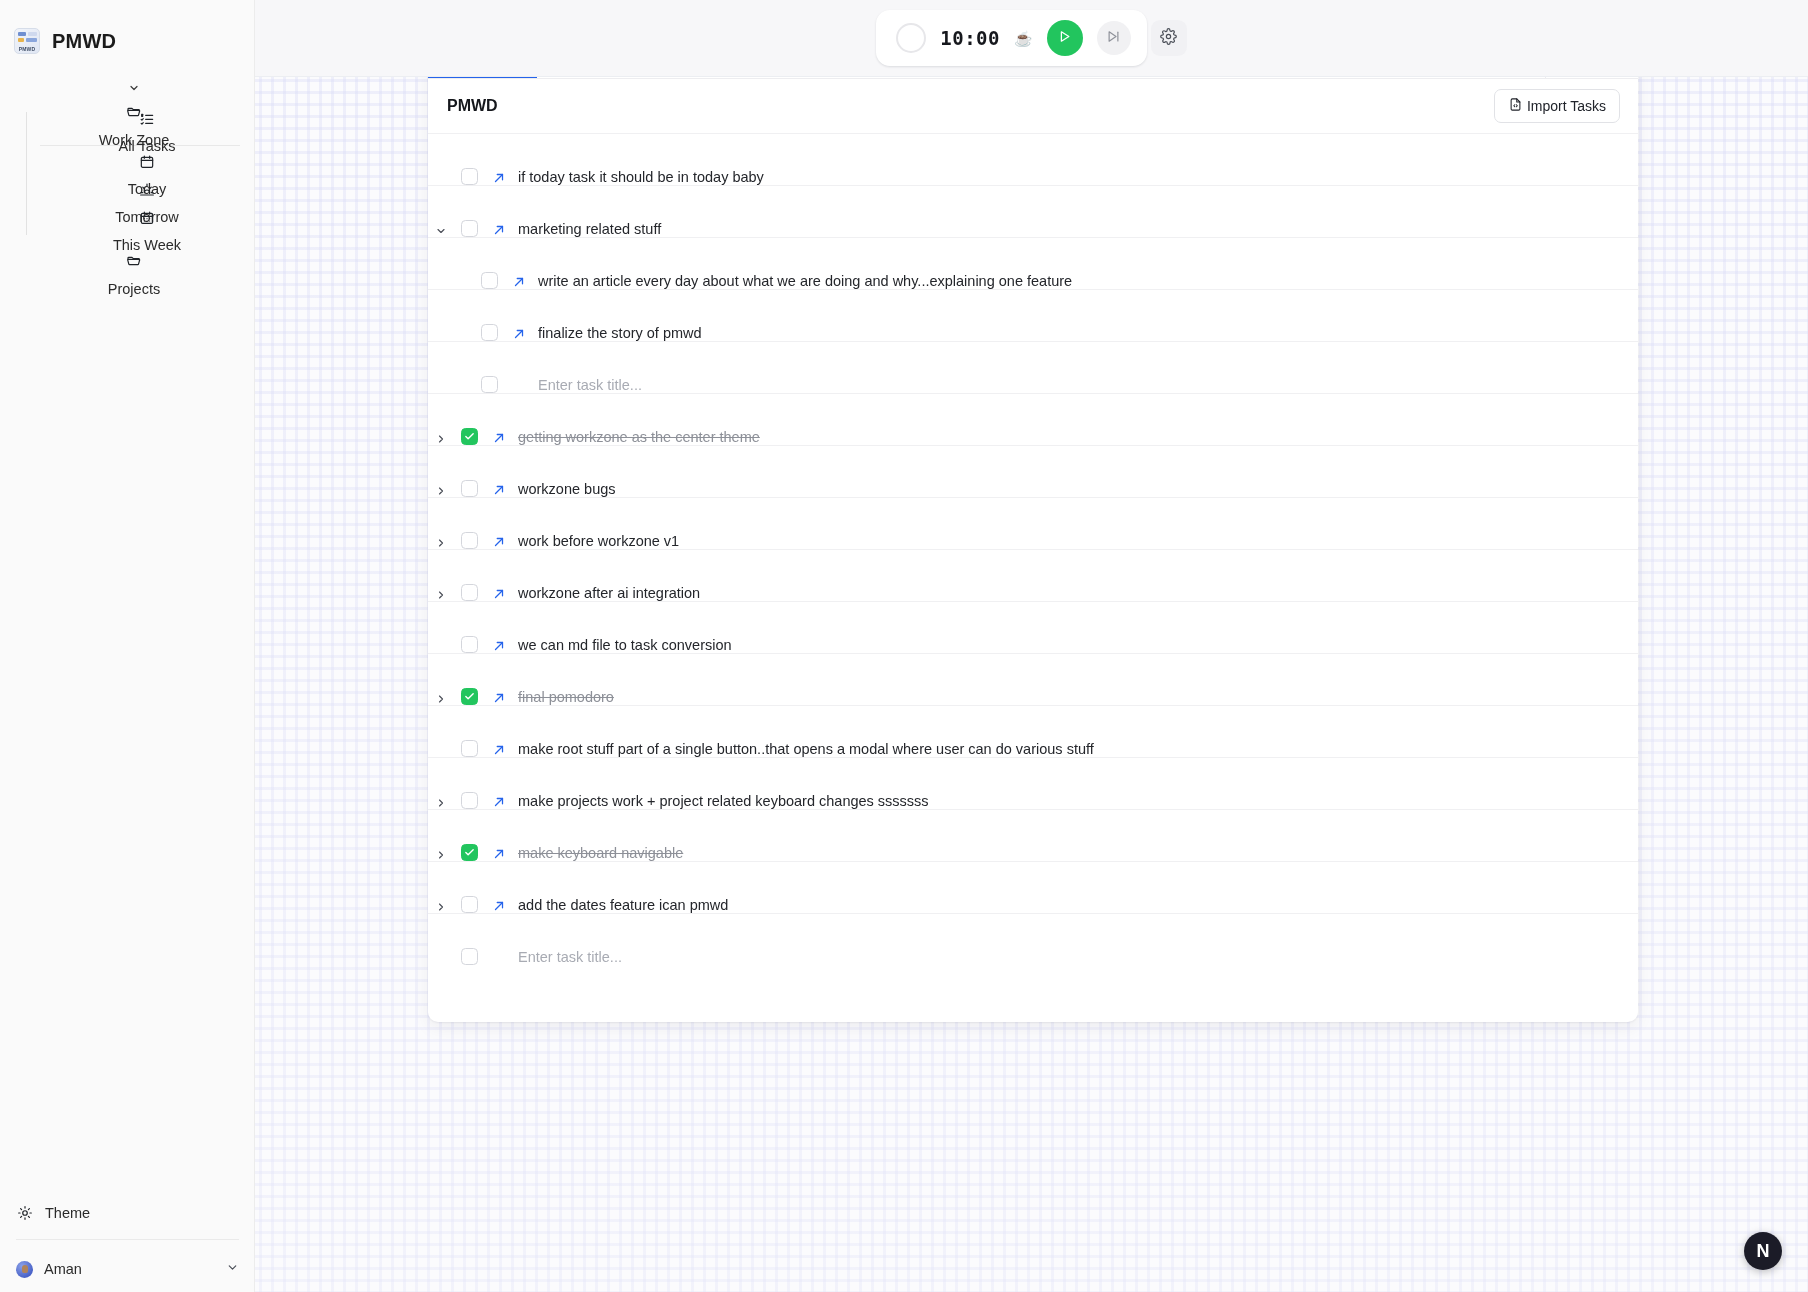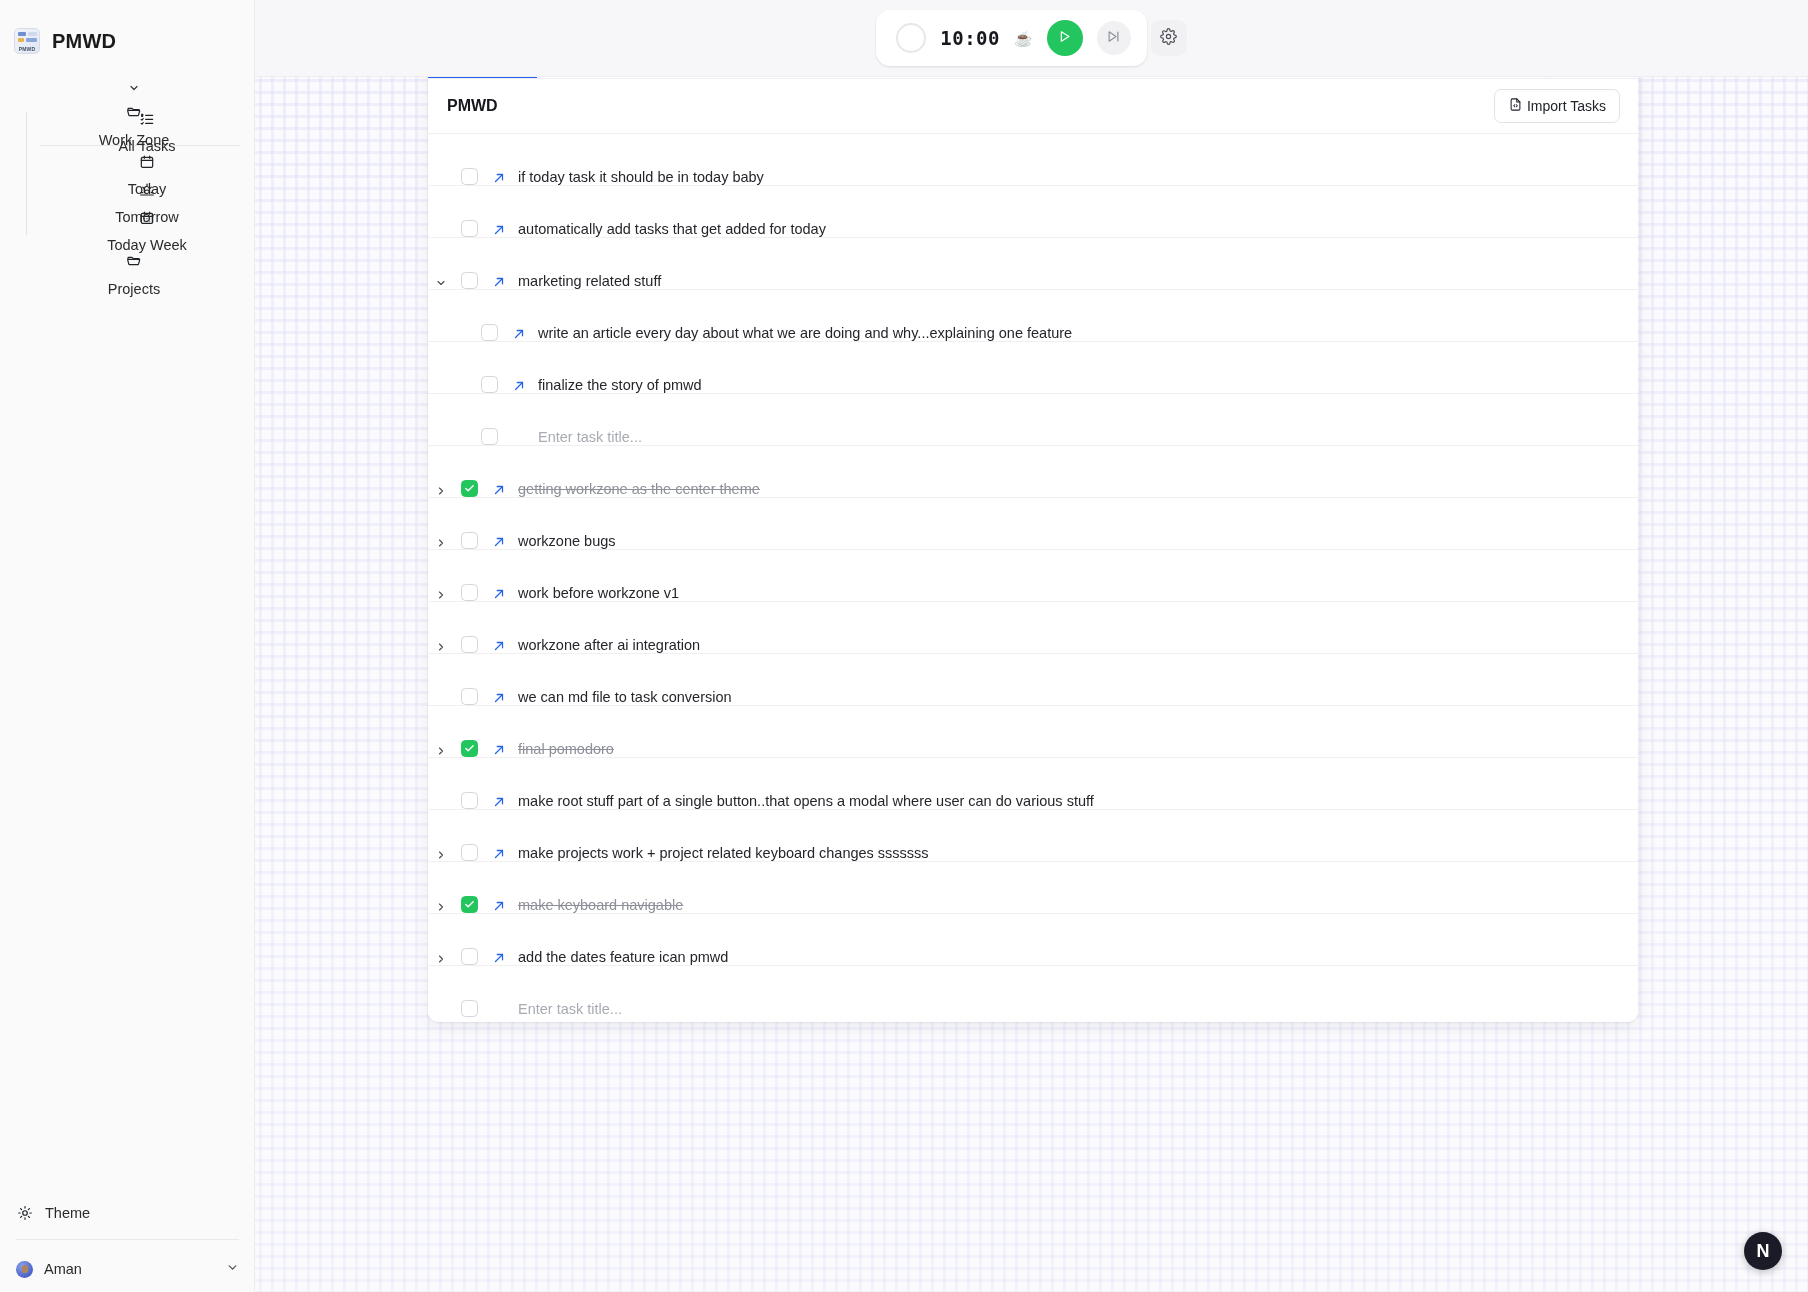--- a/index.html
+++ b/index.html
@@ -313,21 +313,21 @@
                 <line x1="8" y1="3" x2="8" y2="6.5"></line>
                 <line x1="16" y1="3" x2="16" y2="6.5"></line>
                 <line x1="8" y1="13" x2="8.02" y2="13"></line>
                 <line x1="12" y1="13" x2="12.02" y2="13"></line>
                 <line x1="16" y1="13" x2="16.02" y2="13"></line>
                 <line x1="8" y1="16.6" x2="8.02" y2="16.6"></line>
                 <line x1="12" y1="16.6" x2="12.02" y2="16.6"></line>
                 <line x1="16" y1="16.6" x2="16.02" y2="16.6"></line>
               </svg>
           </span>
-          <span>Today Week</span>
+          <span>This Week</span>
         </div>
       </div>
 
       <div class="group-gap"></div>
 
       <div class="nav-row">
         <span class="chev"></span>
         <span class="nav-ico">
           <svg width="16" height="16" viewBox="0 0 24 24" fill="none" stroke="#1f2328" stroke-width="1.8" stroke-linecap="round" stroke-linejoin="round">
               <path d="M3 8V6a1 1 0 0 1 1-1h5l2 2h8a1 1 0 0 1 1 1v1"></path>
@@ -457,33 +457,20 @@
             </span>
             <span class="arr">
               <svg width="14" height="14" viewBox="0 0 24 24" fill="none" stroke="#2563eb" stroke-width="2.2" stroke-linecap="round" stroke-linejoin="round">
                 <line x1="6" y1="18" x2="18" y2="6"></line>
                 <polyline points="9 6 18 6 18 15"></polyline>
               </svg>
             </span>
             <span class="title">if today task it should be in today baby</span>
           </div>
           <div class="row">
-            <span class="tw"></span>
-            <span class="cb-wrap">
-              <span class="cbox"></span>
-            </span>
-            <span class="arr">
-              <svg width="14" height="14" viewBox="0 0 24 24" fill="none" stroke="#2563eb" stroke-width="2.2" stroke-linecap="round" stroke-linejoin="round">
-                <line x1="6" y1="18" x2="18" y2="6"></line>
-                <polyline points="9 6 18 6 18 15"></polyline>
-              </svg>
-            </span>
-            <span class="title">automatically add tasks that get added for today</span>
-          </div>
-          <div class="row">
             <span class="tw">
               <svg width="12" height="12" viewBox="0 0 24 24" fill="none" stroke="#4a4e57" stroke-width="2.3" stroke-linecap="round" stroke-linejoin="round">
                 <polyline points="6 9 12 15 18 9"></polyline>
               </svg>
             </span>
             <span class="cb-wrap">
               <span class="cbox"></span>
             </span>
             <span class="arr">
               <svg width="14" height="14" viewBox="0 0 24 24" fill="none" stroke="#2563eb" stroke-width="2.2" stroke-linecap="round" stroke-linejoin="round">

